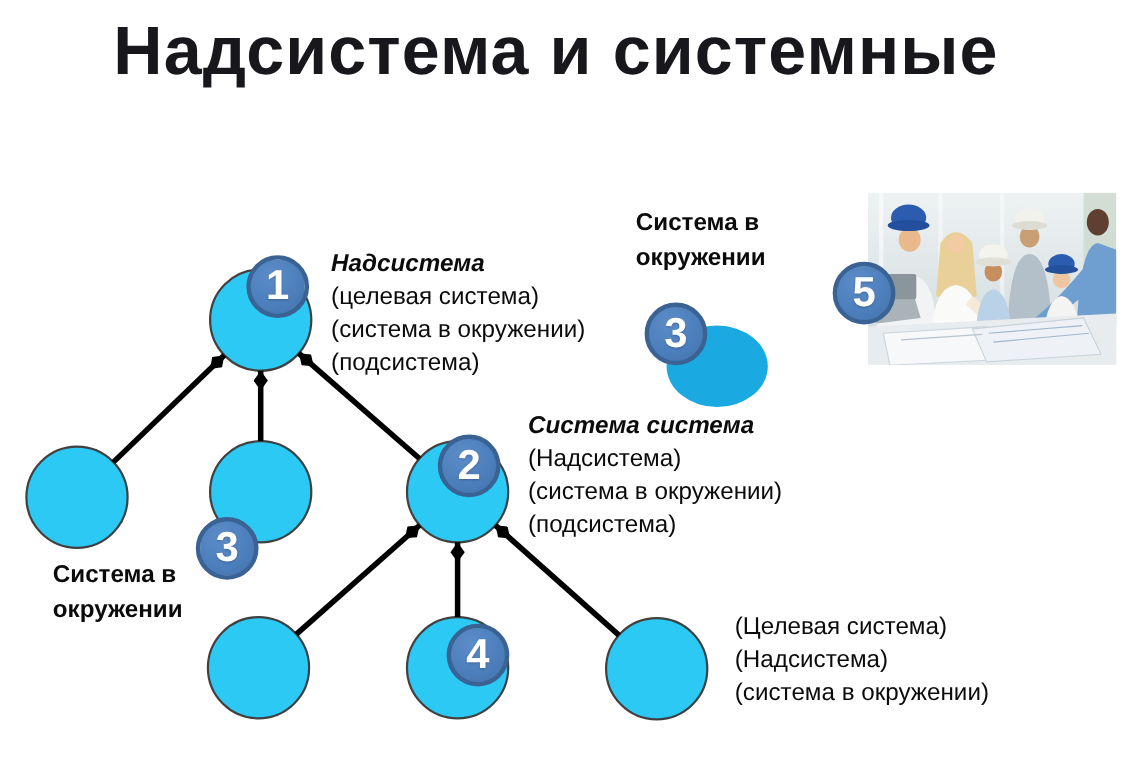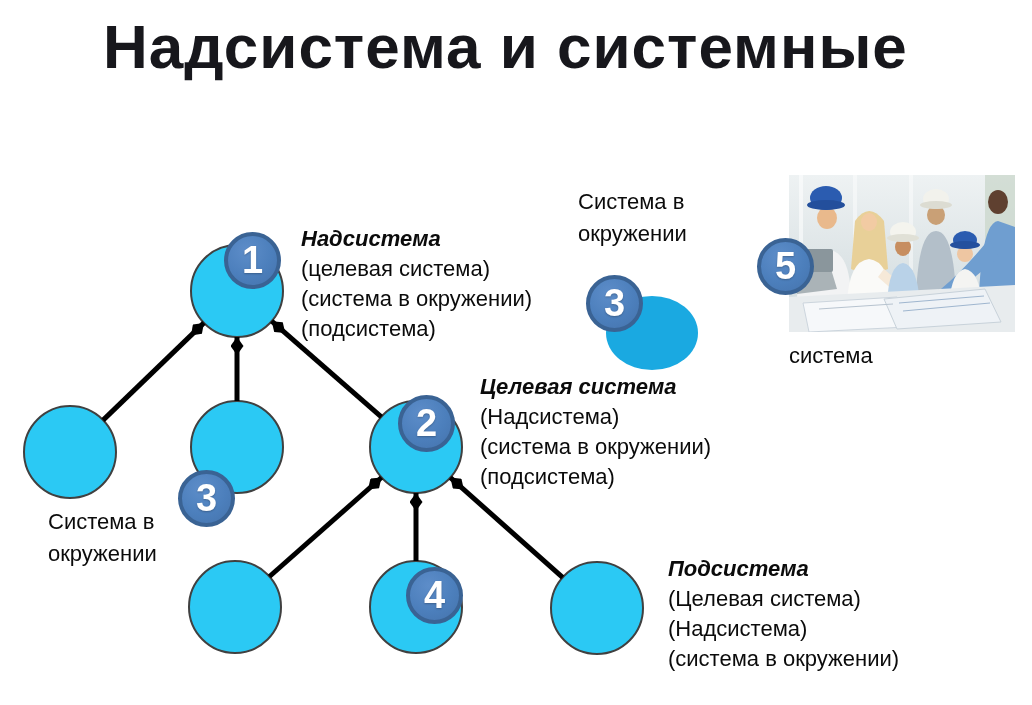--- a/index.html
+++ b/index.html
@@ -22,21 +22,21 @@
     border-radius:50%;
     background:radial-gradient(circle at 38% 30%, #5d8dc9 0%, #4c7fbc 55%, #4573ac 100%);
     border:4px solid #3a6394;
     display:flex;align-items:center;justify-content:center;
     color:#fff;font-size:38px;font-weight:bold;
     text-shadow:0 1px 2px rgba(0,0,0,.25);
   }
   
   .label{position:absolute;z-index:3;font-size:22px;line-height:30px;color:#0b0b0b;white-space:nowrap;}
   .lbl-title{font-weight:bold;font-style:italic;}
-  .label-bold{font-weight:normal;line-height:32px;}
+  .label-bold{font-weight:bold;line-height:32px;}
   
   .photo{
     position:absolute;left:789px;top:175px;width:226px;height:157px;z-index:2;
     overflow:hidden;
   }
   .photo svg{display:block;}
 </style>
 </head>
 <body>
 
@@ -171,35 +171,33 @@
     <div class="lbl-line">(система в окружении)</div>
     <div class="lbl-line">(подсистема)</div>
   </div>
 
   <div class="label label-bold" style="left:578px;top:186px">
     <div>Система в</div>
     <div>окружении</div>
   </div>
 
   <div class="label" style="left:480px;top:372px">
-    <div class="lbl-title">Целевая система</div>
+    <div class="lbl-title">Система система</div>
     <div class="lbl-line">(Надсистема)</div>
     <div class="lbl-line">(система в окружении)</div>
     <div class="lbl-line">(подсистема)</div>
   </div>
 
   <div class="label label-bold" style="left:48px;top:506px">
     <div>Система в</div>
     <div>окружении</div>
   </div>
 
   <div class="label" style="left:668px;top:554px">
-    <div class="lbl-title">Подсистема</div>
     <div class="lbl-line">(Целевая система)</div>
     <div class="lbl-line">(Надсистема)</div>
     <div class="lbl-line">(система в окружении)</div>
   </div>
 
   <div class="label label-bold" style="left:789px;top:340px">
-    <div>система</div>
   </div>
 
 </div>
 
 </body></html>

